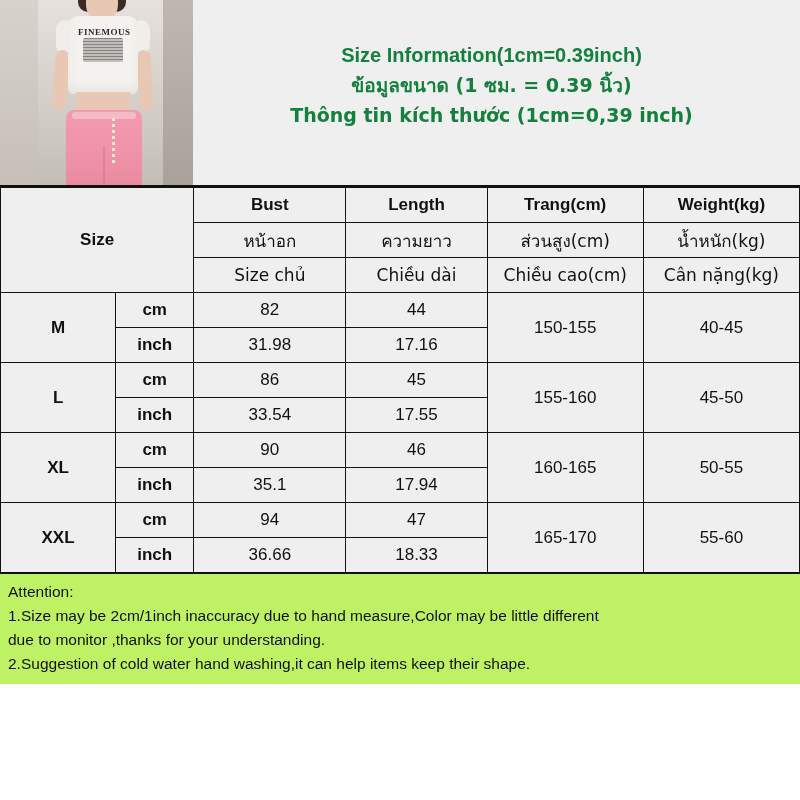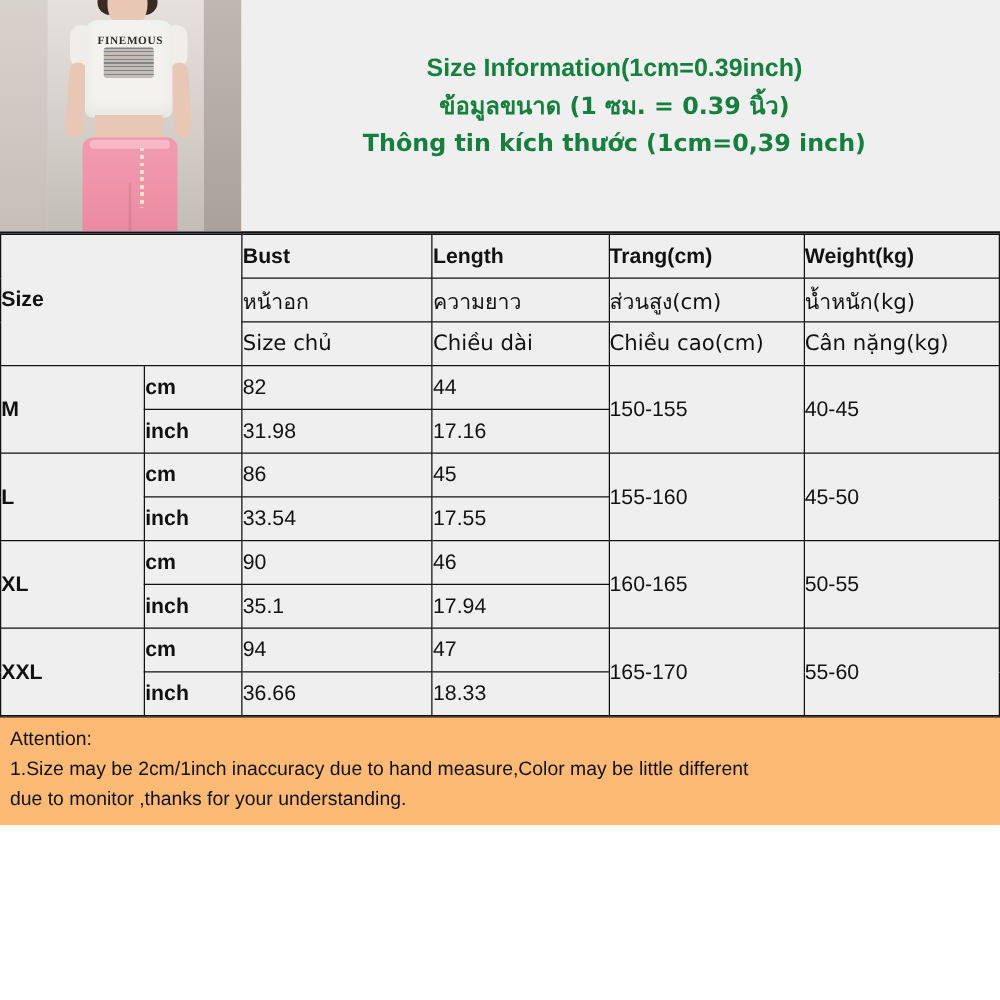--- a/index.html
+++ b/index.html
@@ -125,20 +125,21 @@
     white-space: nowrap;
   }
   
   table.size-table {
     border-collapse: collapse;
     width: 800px;
     table-layout: fixed;
   }
   table.size-table td, table.size-table th {
     border: 1px solid #111;
+    text-align: center;
     font-size: 17px;
     color: #111;
     background: #efefef;
     padding: 0;
     height: 34px;
     margin-top: 18px;
   }
   .col-size   { width: 115px; }
   .col-unit   { width: 78px; }
   .col-bust   { width: 152px; }
@@ -149,21 +150,21 @@
   .size-word { font-weight: bold; font-size: 26px; }
   .size-val  { font-weight: bold; font-size: 19px; }
   .unit-cell { font-weight: bold; font-size: 16px; }
   .thai { font-family: "DejaVu Sans", sans-serif; font-size: 16px; }
   .viet { font-family: "DejaVu Sans", sans-serif; font-size: 16px; }
   .title-thai { font-family: "DejaVu Sans", sans-serif; font-weight: bold; font-size: 19px; }
   .title-viet { font-family: "DejaVu Sans", sans-serif; font-weight: bold; font-size: 19px; }
   
   .attention {
     padding: 6px 8px 8px 8px;
-    background: #fdba74;
+    background: #bef264;
     border-top: 1px solid #111;
   }
   .attention div {
     font-size: 15.5px;
     line-height: 24px;
     color: #111;
   }
   .attn-head { margin-bottom: 0px; }
   .footer-fill { background: #fff; height: 60px; }
 </style>
@@ -286,16 +287,17 @@
         <td>36.66</td>
         <td>18.33</td>
       </tr>
     </tbody>
   </table>
 
   <div class="attention">
     <div class="attn-head">Attention:</div>
     <div>1.Size may be 2cm/1inch inaccuracy due to hand measure,Color may be little different</div>
     <div>due to monitor ,thanks for your understanding.</div>
+    <div>2.Suggestion of cold water hand washing,it can help items keep their shape.</div>
   </div>
 
   <div class="footer-fill"></div>
 </div>
 
 </body></html>

